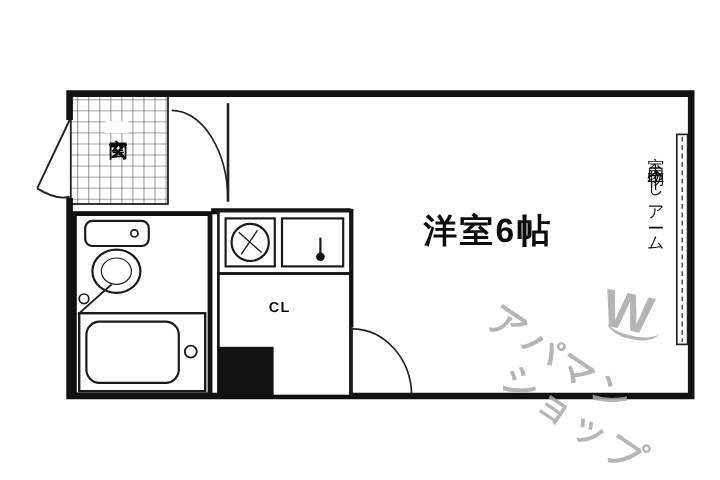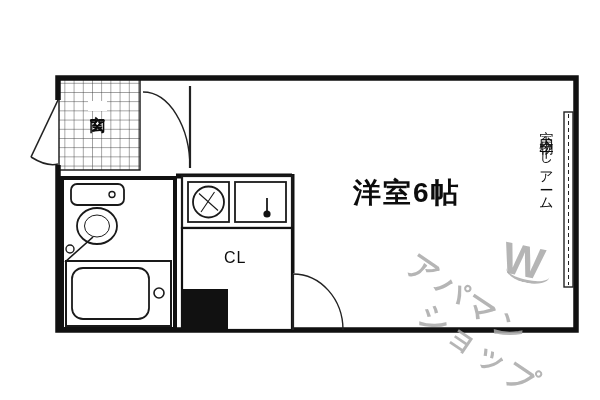--- a/index.html
+++ b/index.html
@@ -23,21 +23,21 @@
     left: 88px; top: 101px;
     font-size: 15px; letter-spacing: 3px; font-weight: 600;
     background: #ffffff; padding: 2px 1px; line-height: 1.1;
   }
   .lbl-main-room {
     left: 353px; top: 174px;
     font-size: 28px; letter-spacing: 2px; font-weight: 600;
   }
   .lbl-closet {
     left: 224px; top: 249px;
-    font-size: 16px; letter-spacing: 1px; font-weight: 400;
+    font-size: 12px; letter-spacing: 1px; font-weight: 700;
   }
   .lbl-drying-arm {
     left: 540px; top: 120px;
     font-size: 14px; letter-spacing: 5px; line-height: 1;
   }
 
   .wm { position: absolute; color: #a9a9a9; opacity: 0.85; }
   .wm-line1 {
     left: 422px; top: 244px;
     font-size: 31px; font-weight: 600; letter-spacing: 3px;

